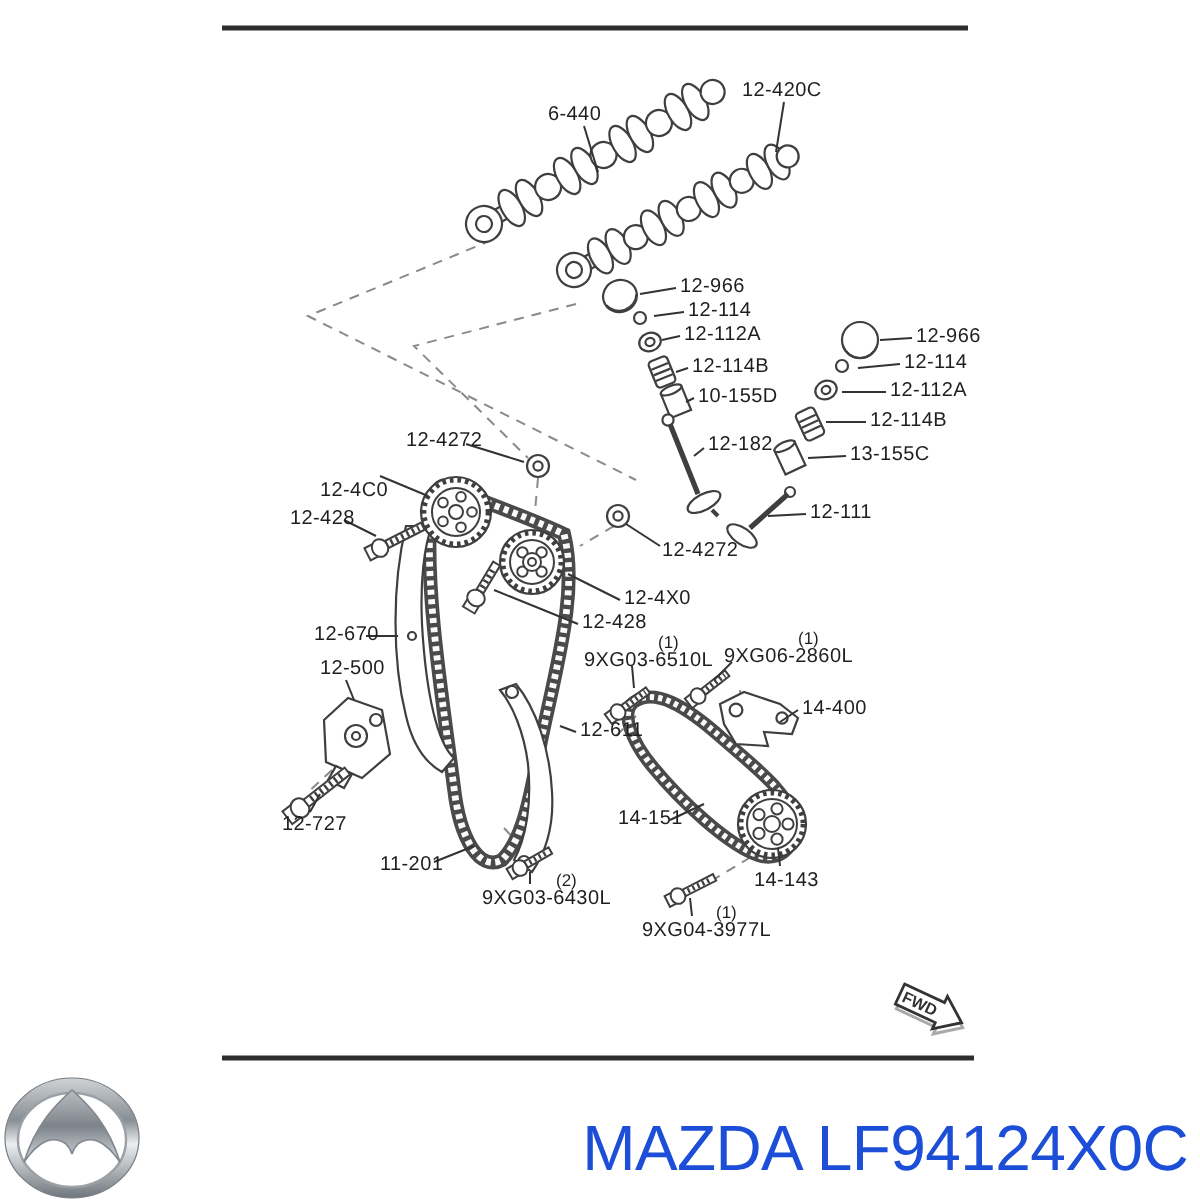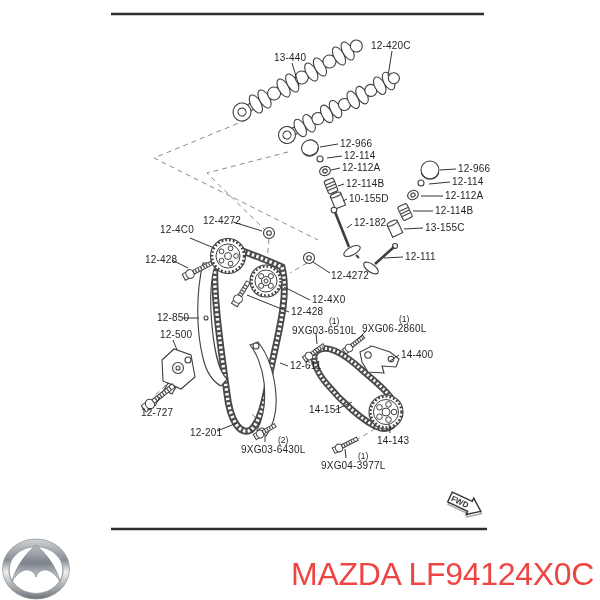--- a/index.html
+++ b/index.html
@@ -9,21 +9,21 @@
   }
   svg{position:absolute;left:0;top:0;}
   .part-label{
     position:absolute;font-size:10px;line-height:11px;color:#1f1f1f;
     letter-spacing:0.2px;white-space:nowrap;
   }
   .qty-label{
     position:absolute;font-size:8.5px;line-height:9px;color:#1f1f1f;white-space:nowrap;
   }
   .footer-text{
-    position:absolute;right:6px;top:556px;font-size:32px;color:#ef4444;
+    position:absolute;right:6px;top:556px;font-size:32px;color:#1d4ed8;
     letter-spacing:-0.3px;white-space:nowrap;
   }
 </style>
 </head>
 <body>
 
 <div id="stage">
 
   <svg width="600" height="600" viewBox="0 0 600 600">
     <defs>
@@ -314,51 +314,51 @@
       <text x="11" y="3" text-anchor="middle" font-size="8" font-weight="bold" fill="#333333" font-family="Liberation Sans, sans-serif">FWD</text>
     </g>
 
     <g>
       <ellipse cx="36" cy="569" rx="33.5" ry="30" fill="url(#gChrome)" stroke="#777d82" stroke-width="0.6"></ellipse>
       <ellipse cx="36" cy="570" rx="27" ry="23.5" fill="#ffffff" stroke="#9aa0a5" stroke-width="1.2"></ellipse>
       <path d="M12,581 C18,562 28,552 36,545 C44,552 54,562 60,581 C53,571 46,567 39,572 C37.5,573.5 36.5,575 36,577 C35.5,575 34.5,573.5 33,572 C26,567 19,571 12,581 Z" fill="url(#gWing)" stroke="#82888d" stroke-width="0.8"></path>
     </g>
   </svg>
 
-  <div class="part-label" style="left:274px;top:52px">13-440</div>
+  <div class="part-label" style="left:274px;top:52px">6-440</div>
   <div class="part-label" style="left:371px;top:40px">12-420C</div>
   <div class="part-label" style="left:340px;top:138px">12-966</div>
   <div class="part-label" style="left:344px;top:150px">12-114</div>
   <div class="part-label" style="left:342px;top:162px">12-112A</div>
   <div class="part-label" style="left:346px;top:178px">12-114B</div>
   <div class="part-label" style="left:349px;top:193px">10-155D</div>
   <div class="part-label" style="left:354px;top:217px">12-182</div>
   <div class="part-label" style="left:331px;top:270px">12-4272</div>
   <div class="part-label" style="left:458px;top:163px">12-966</div>
   <div class="part-label" style="left:452px;top:176px">12-114</div>
   <div class="part-label" style="left:445px;top:190px">12-112A</div>
   <div class="part-label" style="left:435px;top:205px">12-114B</div>
   <div class="part-label" style="left:425px;top:222px">13-155C</div>
   <div class="part-label" style="left:405px;top:251px">12-111</div>
   <div class="part-label" style="left:203px;top:215px">12-4272</div>
-  <div class="part-label" style="left:160px;top:224px">12-4C0</div>
+  <div class="part-label" style="left:160px;top:240px">12-4C0</div>
   <div class="part-label" style="left:145px;top:254px">12-428</div>
-  <div class="part-label" style="left:157px;top:312px">12-850</div>
+  <div class="part-label" style="left:157px;top:312px">12-670</div>
   <div class="part-label" style="left:160px;top:329px">12-500</div>
   <div class="part-label" style="left:312px;top:294px">12-4X0</div>
   <div class="part-label" style="left:291px;top:306px">12-428</div>
   <div class="part-label" style="left:290px;top:360px">12-611</div>
   <div class="part-label" style="left:292px;top:325px">9XG03-6510L</div>
   <div class="qty-label" style="left:329px;top:317px">(1)</div>
   <div class="part-label" style="left:362px;top:323px">9XG06-2860L</div>
   <div class="qty-label" style="left:399px;top:315px">(1)</div>
   <div class="part-label" style="left:401px;top:349px">14-400</div>
   <div class="part-label" style="left:309px;top:404px">14-151</div>
   <div class="part-label" style="left:377px;top:435px">14-143</div>
   <div class="part-label" style="left:321px;top:460px">9XG04-3977L</div>
   <div class="qty-label" style="left:358px;top:452px">(1)</div>
   <div class="part-label" style="left:241px;top:444px">9XG03-6430L</div>
   <div class="qty-label" style="left:278px;top:436px">(2)</div>
   <div class="part-label" style="left:141px;top:407px">12-727</div>
-  <div class="part-label" style="left:190px;top:427px">12-201</div>
+  <div class="part-label" style="left:190px;top:427px">11-201</div>
 
   <div class="footer-text">MAZDA LF94124X0C</div>
 </div>
 
 </body></html>

